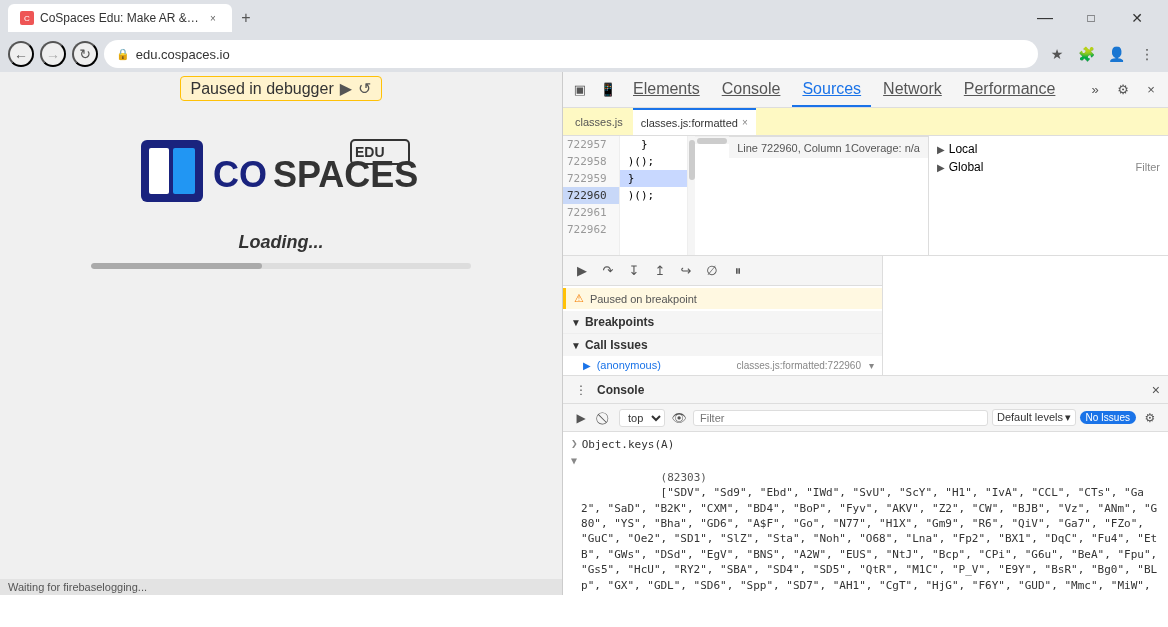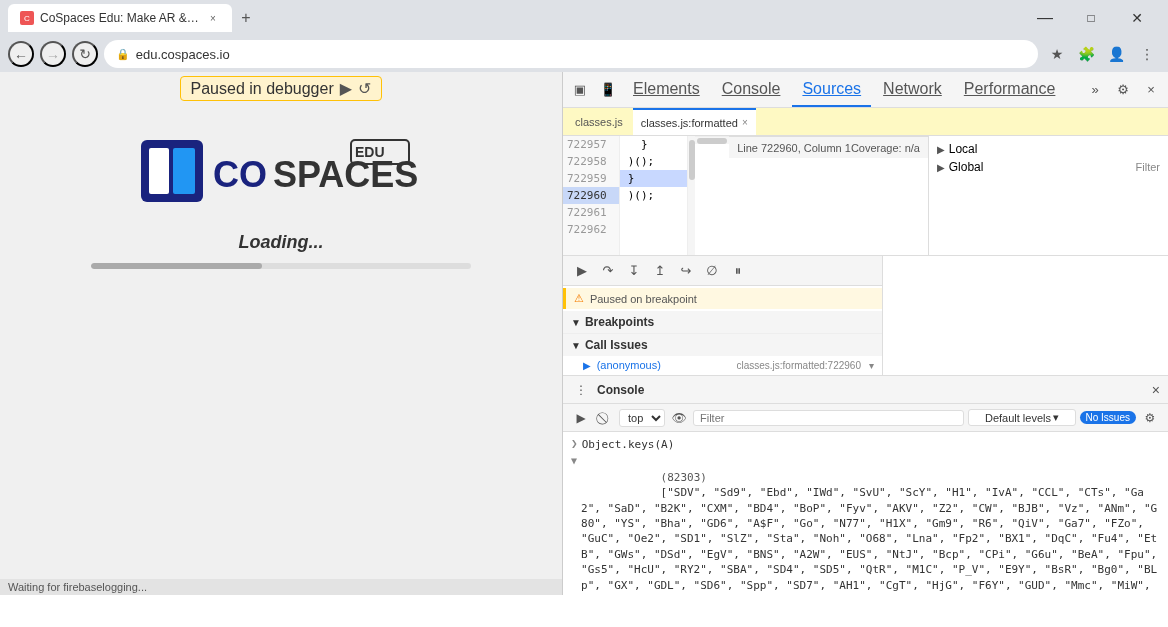--- a/index.html
+++ b/index.html
@@ -84,21 +84,21 @@
 
     
     .console-section { display: flex; flex-direction: column; border-top: 1px solid #ddd; background: #fff; }
     .console-header { display: flex; align-items: center; background: #f5f5f5; border-bottom: 1px solid #ddd; padding: 0 8px; height: 28px; gap: 6px; }
     .console-title { font-size: 12px; font-weight: 600; color: #333; flex: 1; }
     .console-close { cursor: pointer; color: #555; font-size: 14px; }
     .console-toolbar { display: flex; align-items: center; background: #f5f5f5; border-bottom: 1px solid #ddd; padding: 2px 8px; height: 28px; gap: 4px; }
     .console-icon { width: 20px; height: 20px; display: flex; align-items: center; justify-content: center; cursor: pointer; font-size: 12px; color: #555; border-radius: 2px; }
     .context-select { background: #fff; border: 1px solid #ddd; border-radius: 3px; padding: 1px 4px; font-size: 11px; color: #333; cursor: pointer; }
     .filter-input { flex: 1; background: #fff; border: 1px solid #ddd; border-radius: 3px; padding: 1px 6px; font-size: 11px; color: #333; }
-    .level-select { background: #fff; border: 1px solid #ddd; border-radius: 3px; padding: 1px 16px; font-size: 11px; color: #333; cursor: pointer; display: flex; align-items: center; gap: 2px; }
+    .level-select { background: #fff; border: 1px solid #ddd; border-radius: 3px; padding: 1px 4px; font-size: 11px; color: #333; cursor: pointer; display: flex; align-items: flex-start; gap: 2px; }
     .no-issues-badge { background: #1a73e8; color: white; padding: 1px 6px; border-radius: 10px; font-size: 10px; }
     .settings-icon { cursor: pointer; color: #555; }
 
     .console-output { flex: 1; overflow-y: auto; padding: 4px 0; font-family: monospace; font-size: 11px; background: #fff; min-height: 140px; max-height: 180px; }
     .console-line { padding: 1px 8px; display: flex; align-items: flex-start; gap: 4px; color: #333; }
     .console-arrow { color: #888; cursor: pointer; font-size: 10px; margin-top: 1px; }
     .console-code { font-family: monospace; font-size: 11px; color: #333; word-break: break-all; white-space: pre-wrap; line-height: 1.4; }
     .console-prompt { color: #888; }
 
     .devtools-body { display: flex; flex: 1; flex-direction: column; min-height: 0; }

